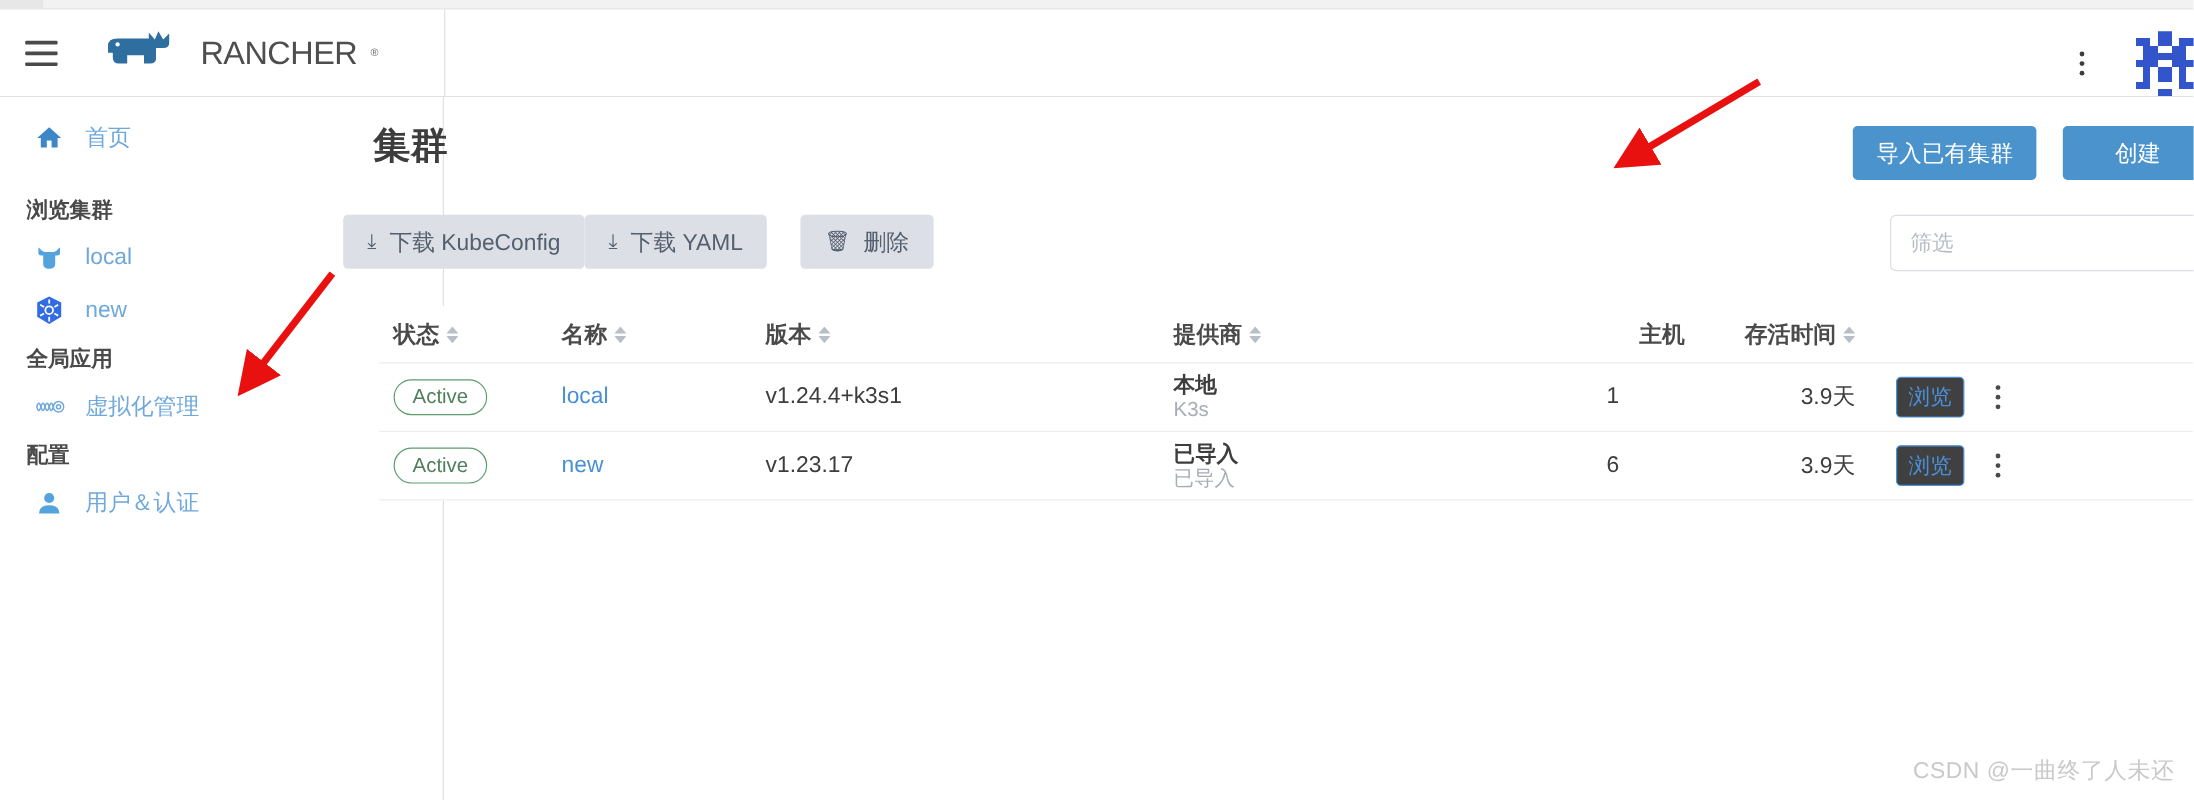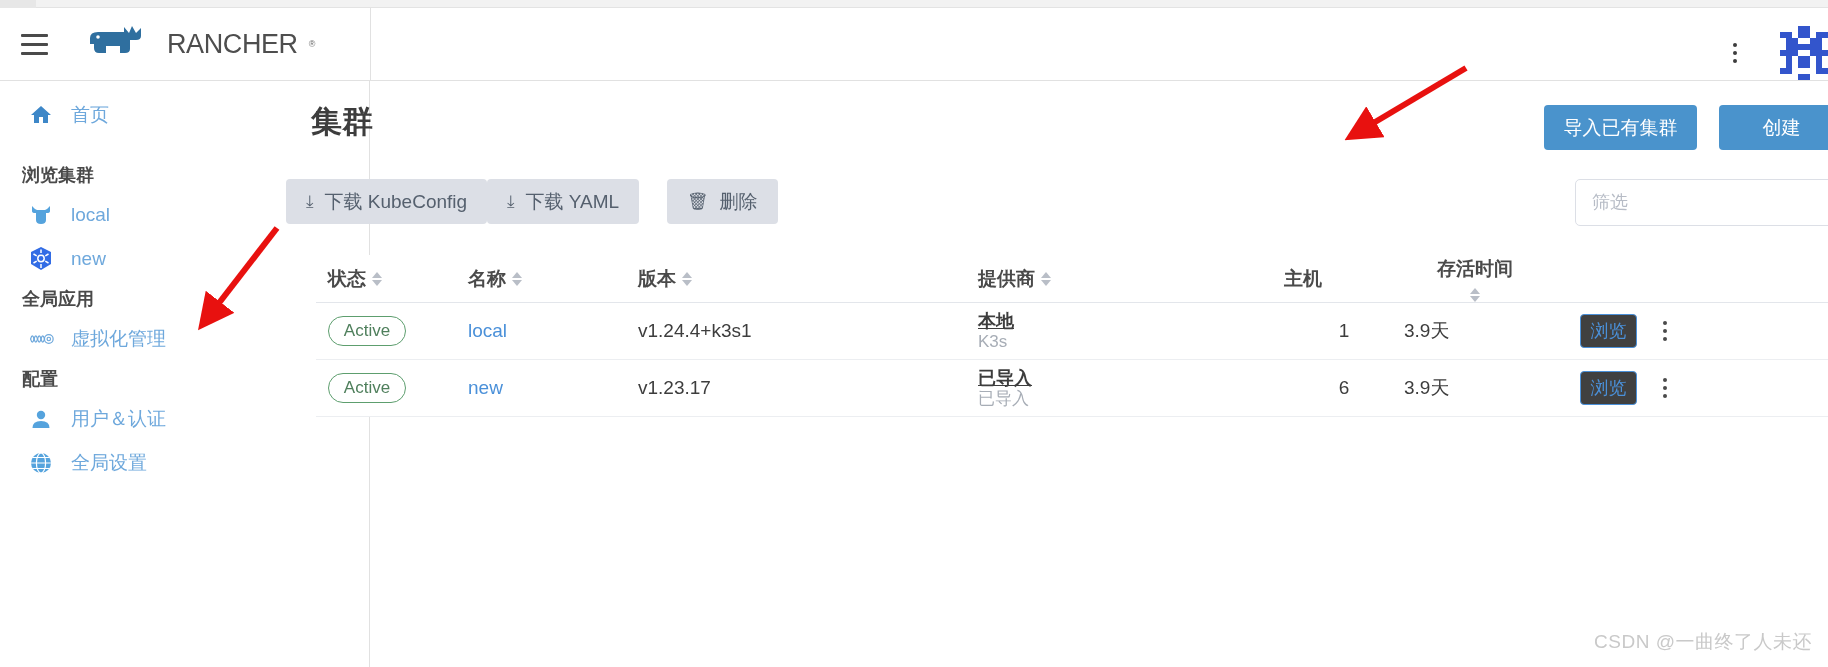--- a/index.html
+++ b/index.html
@@ -87,32 +87,32 @@
   .sort i { display:block; width:0; height:0; border-left:5px solid transparent; border-right:5px solid transparent; }
   .sort i.up { border-bottom:6px solid #b9bec7; }
   .sort i.dn { border-top:6px solid #b9bec7; }
 
   .trow { display:flex; align-items:center; height:57px; border-bottom:1px solid #eceef1; background:#fff; }
   .c-state { width:152px; padding-left:12px; }
   .c-name  { width:170px; }
   .c-ver   { width:340px; }
   .c-prov  { width:306px; }
   .c-host  { width:120px; text-align:center; }
-  .c-age   { width:150px; padding-right:8px;flex-direction:column; }
+  .c-age   { width:150px; text-align:right; padding-right:8px; }
   .c-act   { width:160px; display:flex; align-items:center; gap:26px; padding-left:26px; }
 
   .badge-active {
     display:inline-flex; align-items:center; justify-content:center;
     min-width:78px; height:30px; padding:0 12px;
     border:1px solid #5d9e6e; border-radius:16px;
     color:#4f7f5c; font-size:17px; background:#fff;
   }
   .link { color:#4a90d9; font-size:19px; cursor:pointer; }
   .cell-text { font-size:19px; color:#3d3d3d; }
-  .prov-main { font-size:18px; color:#3d3d3d; font-weight:bold; line-height:1.15;text-decoration:underline; }
+  .prov-main { font-size:18px; color:#3d3d3d; font-weight:bold; line-height:1.15; }
   .prov-sub { font-size:17px; color:#a7adb6; line-height:1.15; }
   .btn-explore {
     width:57px; height:34px; border:1px solid #4a90d9; border-radius:4px;
     background:#404040; color:#4a90d9; font-size:18px; cursor:pointer;
     display:flex; align-items:center; justify-content:center; font-family:"Liberation Sans", sans-serif;
   }
   .row-kebab { display:flex; flex-direction:column; gap:4px; cursor:pointer; align-items:center; }
   .row-kebab i { width:4px; height:4px; border-radius:50%; background:#4a4a4a; display:block; }
 
   .watermark { position:absolute; right:16px; bottom:12px; font-size:19px; color:#c9c9c9; letter-spacing:0.5px; }
@@ -231,32 +231,20 @@
     <div class="nav-group">配置</div>
     <div class="nav-item">
       <span class="ico">
         <svg width="22" height="22" viewBox="0 0 22 22">
           <circle cx="11" cy="7" r="4.2" fill="#55a3dd"></circle>
           <path fill="#55a3dd" d="M2.5 20 Q2.5 13 11 13 Q19.5 13 19.5 20 Z"></path>
         </svg>
       </span>
       <span class="label">用户＆认证</span>
     </div>
-    <div class="nav-item">
-      <span class="ico">
-        <svg width="24" height="24" viewBox="0 0 24 24">
-          <circle cx="12" cy="12" r="10" fill="#55a3dd"></circle>
-          <g stroke="#ffffff" stroke-width="1.2" fill="none">
-            <ellipse cx="12" cy="12" rx="4.6" ry="10"></ellipse>
-            <path d="M2 12 h20 M3.5 6.5 h17 M3.5 17.5 h17"></path>
-          </g>
-        </svg>
-      </span>
-      <span class="label">全局设置</span>
-    </div>
   </div>
 
   <div class="main">
 
     <div class="page-title">集群</div>
 
     <button class="btn-primary" id="btn-import">导入已有集群</button>
     <button class="btn-primary" id="btn-create">创建</button>
 
     <div class="toolbar">
@@ -299,21 +287,21 @@
               <i class="dn"></i>
             </span>
         </div>
         <div class="th c-prov">
           <span>提供商</span>
           <span class="sort">
               <i class="up"></i>
               <i class="dn"></i>
             </span>
         </div>
-        <div class="th c-host" style="justify-content:flex-start">
+        <div class="th c-host" style="justify-content:flex-end">
           <span>主机</span>
         </div>
         <div class="th c-age" style="justify-content:flex-end">
           <span>存活时间</span>
           <span class="sort">
               <i class="up"></i>
               <i class="dn"></i>
             </span>
         </div>
         <div class="th c-act"></div>

